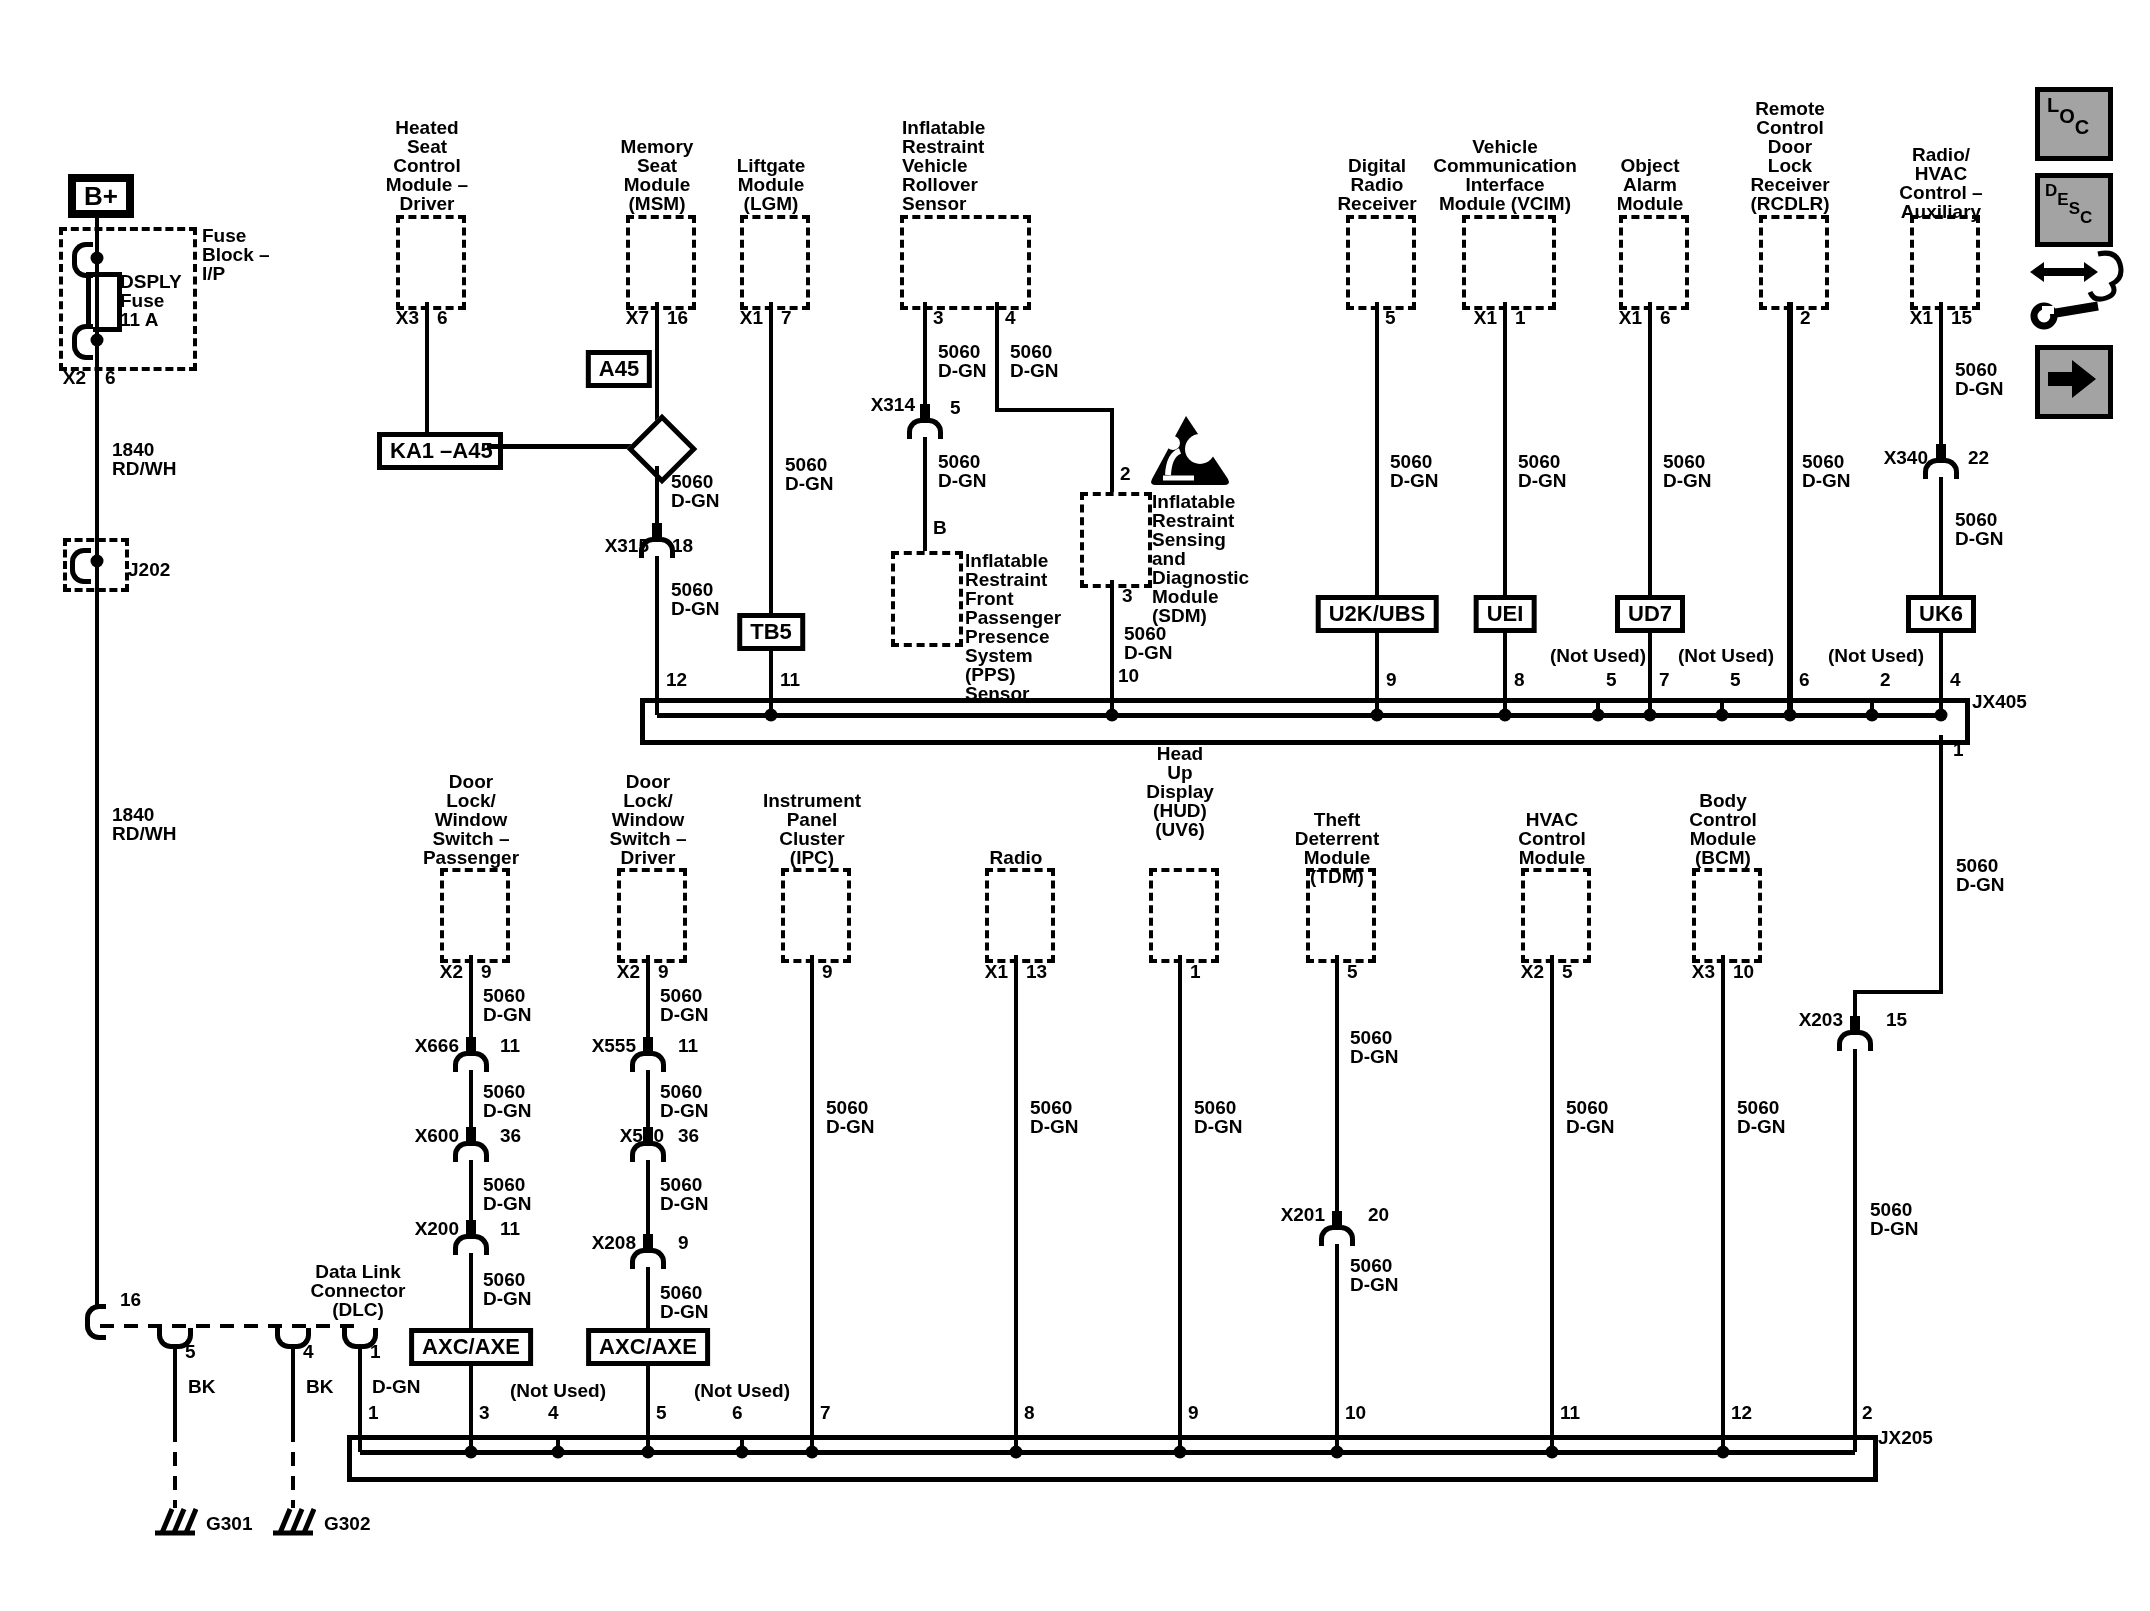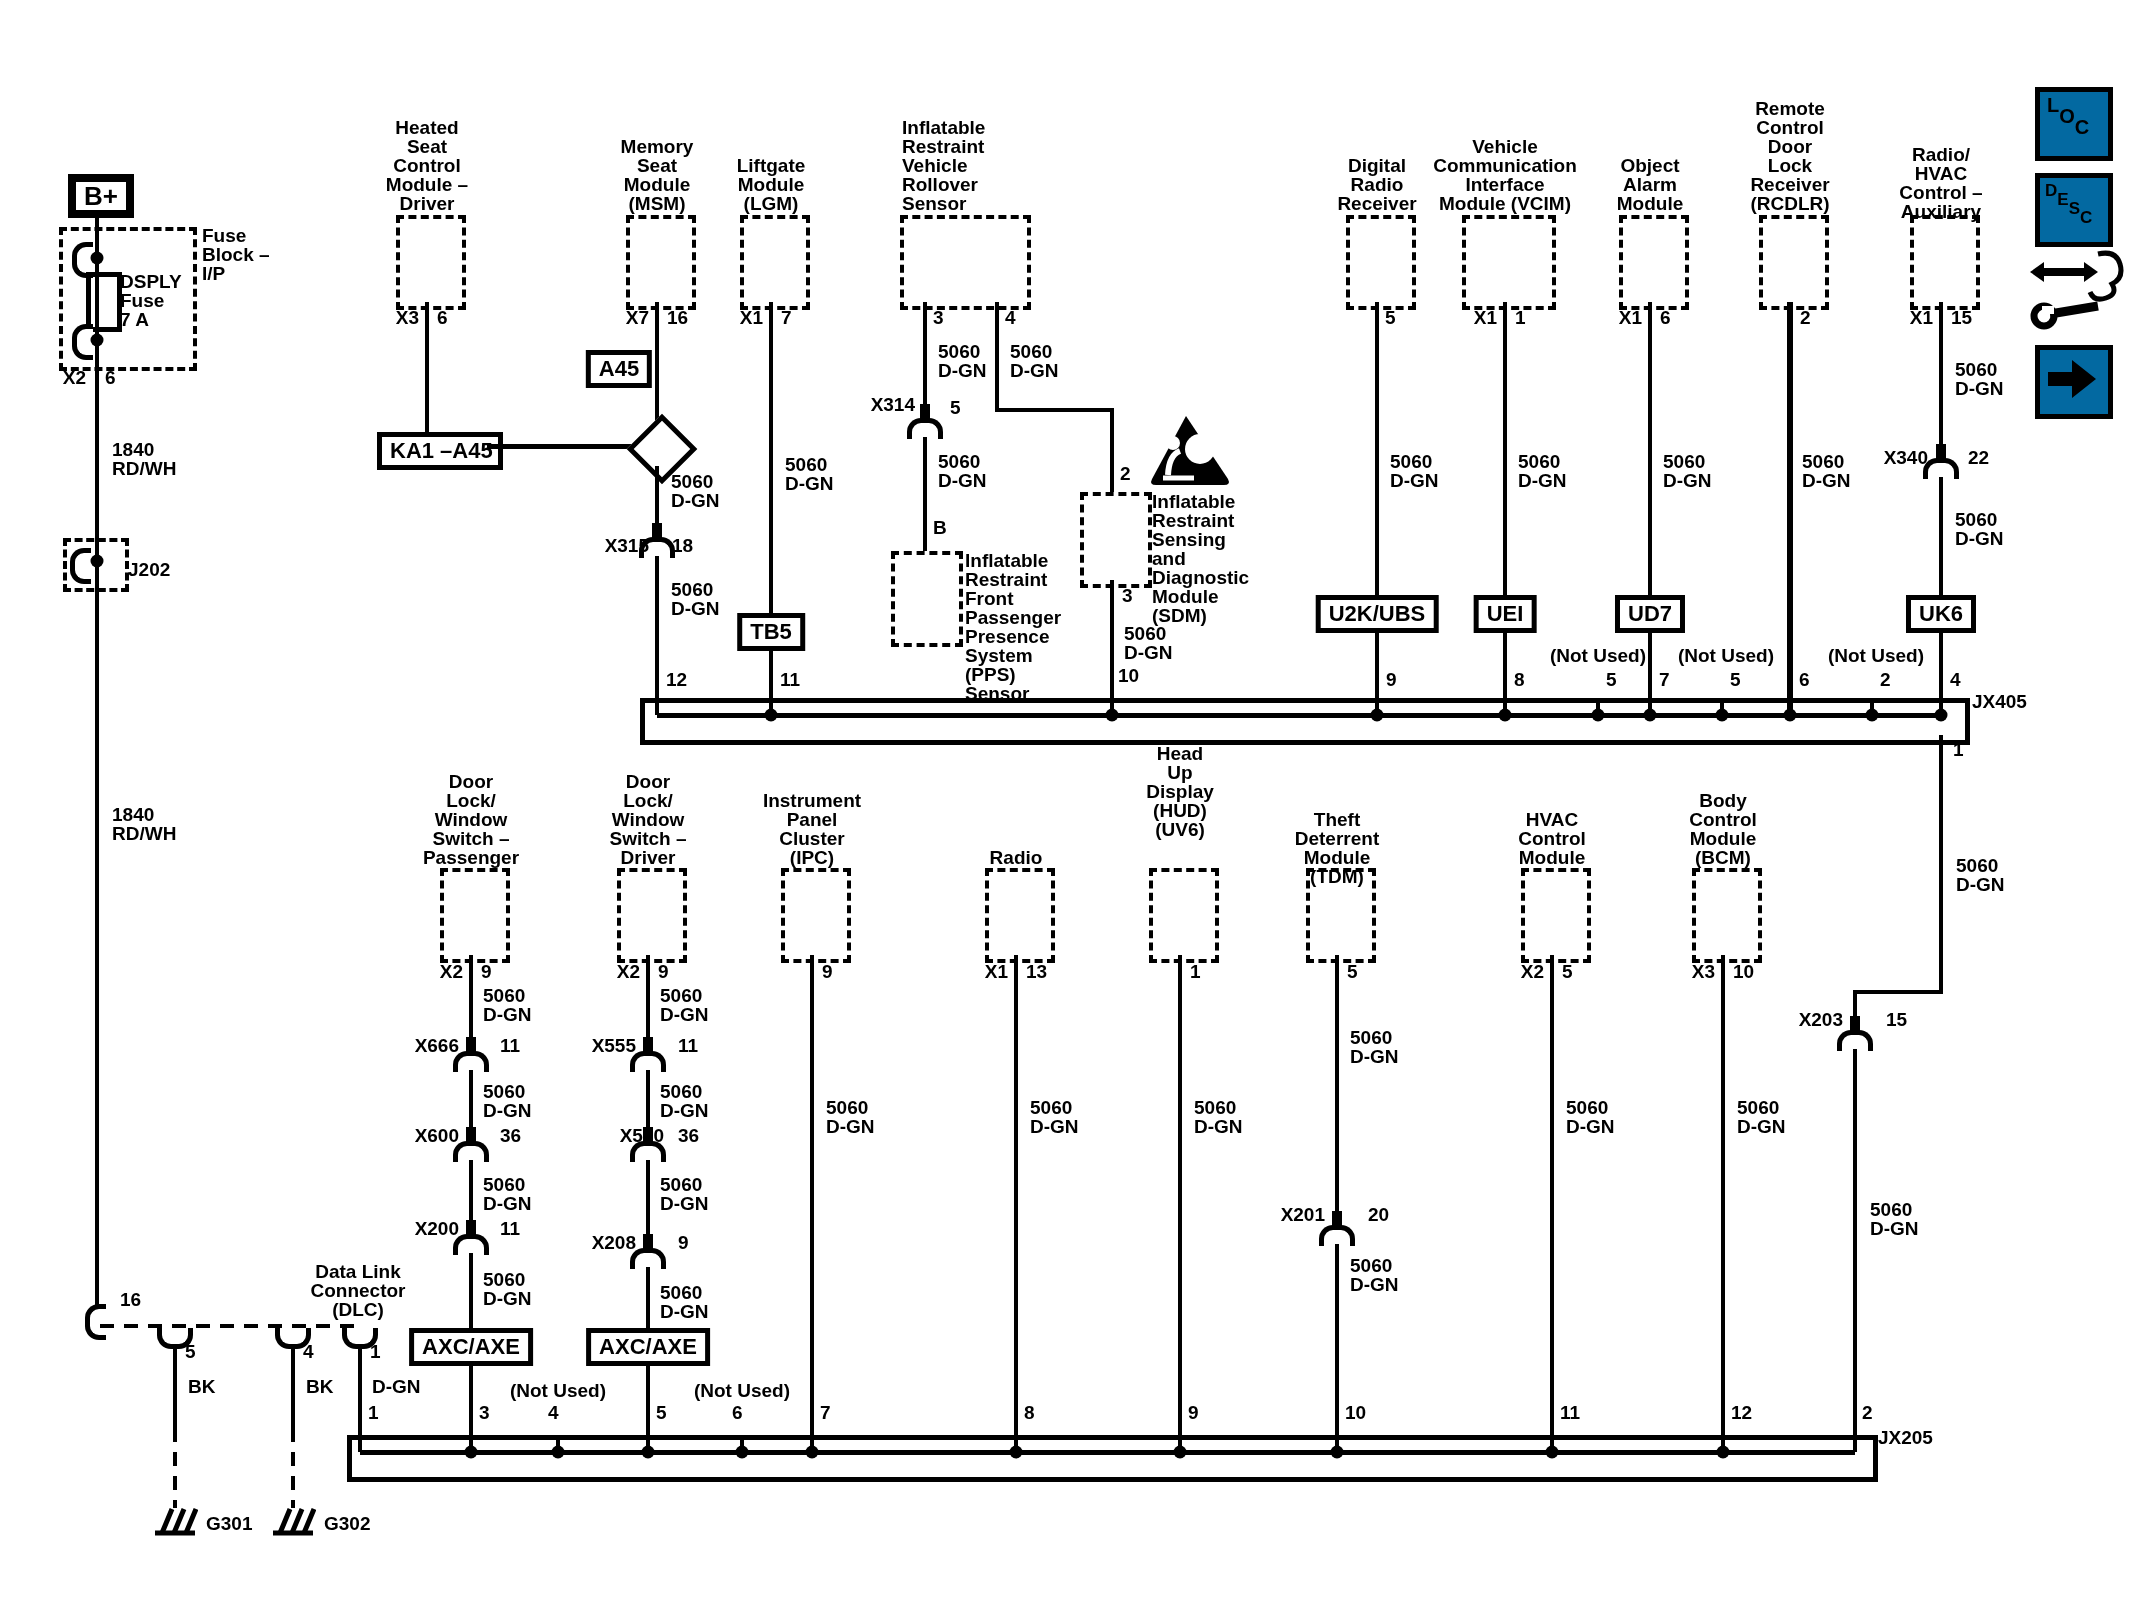--- a/index.html
+++ b/index.html
@@ -17,21 +17,21 @@
   .tc{transform:translateX(-50%);}                     
   .dot{position:absolute;width:13px;height:13px;border-radius:50%;background:#000;transform:translate(-50%,-50%);}
   .carc{position:absolute;width:26px;height:16px;border:5px solid #000;border-bottom:none;
         border-radius:14px 14px 0 0;transform:translateX(-50%);background:#fff;}
   .cup{position:absolute;width:26px;height:16px;border:5px solid #000;border-top:none;
        border-radius:0 0 14px 14px;transform:translateX(-50%);background:#fff;}
   .hook{position:absolute;width:16px;height:26px;border:5px solid #000;border-right:none;
         border-radius:14px 0 0 14px;background:#fff;}
   .cpin{position:absolute;width:10px;height:20px;background:#000;transform:translateX(-50%);}
   .diamond{position:absolute;width:40px;height:40px;border:5px solid #000;background:#fff;transform:rotate(45deg);}
-  .ibox{position:absolute;border:5px solid #000;background:#0369a1;}
+  .ibox{position:absolute;border:5px solid #000;background:#a3a3a3;}
   .bplus{position:absolute;background:#000;}
   .bplus .in{position:absolute;inset:8px;background:#fff;display:flex;align-items:center;justify-content:center;
              font:700 26px "Liberation Sans",sans-serif;}
 </style>
 </head>
 <body>
 
 <div id="stage">
 
   <div class="bplus" style="left:68px;top:174px;width:66px;height:44px">
@@ -40,21 +40,21 @@
   <div class="w" style="left:95px;top:218px;width:4px;height:1092px"></div>
   <div class="mbox" style="left:59px;top:227px;width:130px;height:136px"></div>
   <div class="lbl" style="left:202px;top:226px">Fuse
 Block –
 I/P</div>
   <div class="hook" style="left:72px;top:242px"></div>
   <div class="dot" style="left:97px;top:258px"></div>
   <div class="ibox" style="left:86px;top:272px;width:26px;height:50px;background:transparent"></div>
   <div class="lbl" style="left:120px;top:272px">DSPLY
 Fuse
-7 A</div>
+11 A</div>
   <div class="hook" style="left:72px;top:324px"></div>
   <div class="dot" style="left:97px;top:340px"></div>
   <div class="lbl r" style="left:86px;top:368px">X2</div>
   <div class="lbl" style="left:105px;top:368px">6</div>
   <div class="lbl" style="left:112px;top:440px">1840
 RD/WH</div>
   <div class="mbox" style="left:63px;top:538px;width:58px;height:46px"></div>
   <div class="hook" style="left:70px;top:548px"></div>
   <div class="dot" style="left:97px;top:561px"></div>
   <div class="lbl" style="left:128px;top:560px">J202</div>

